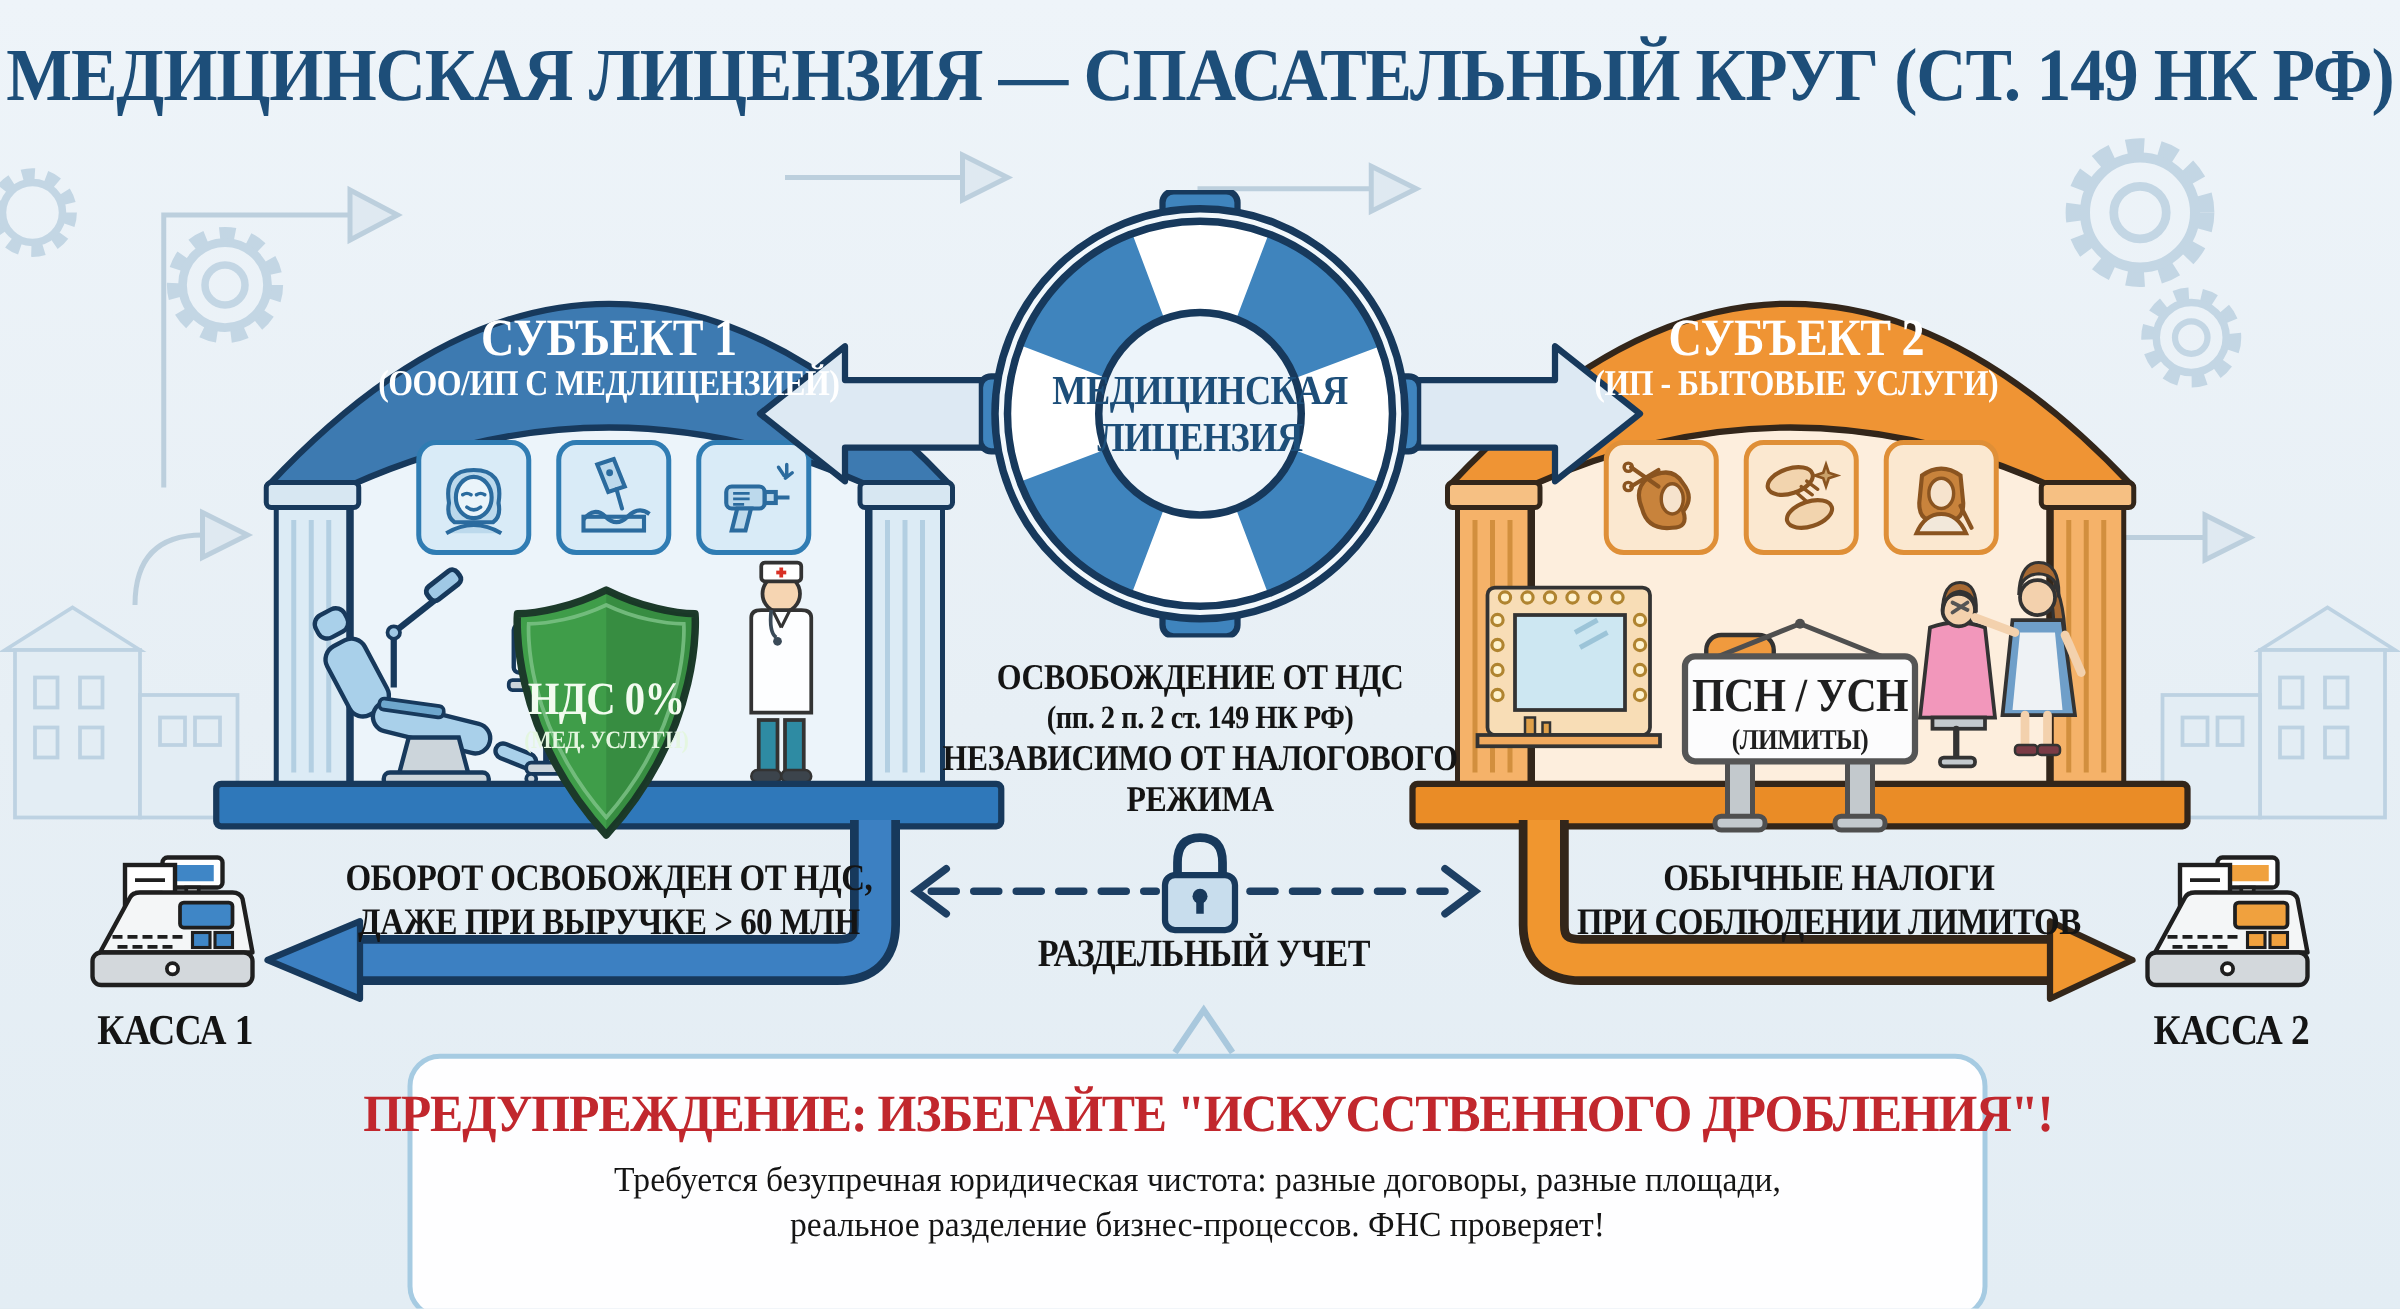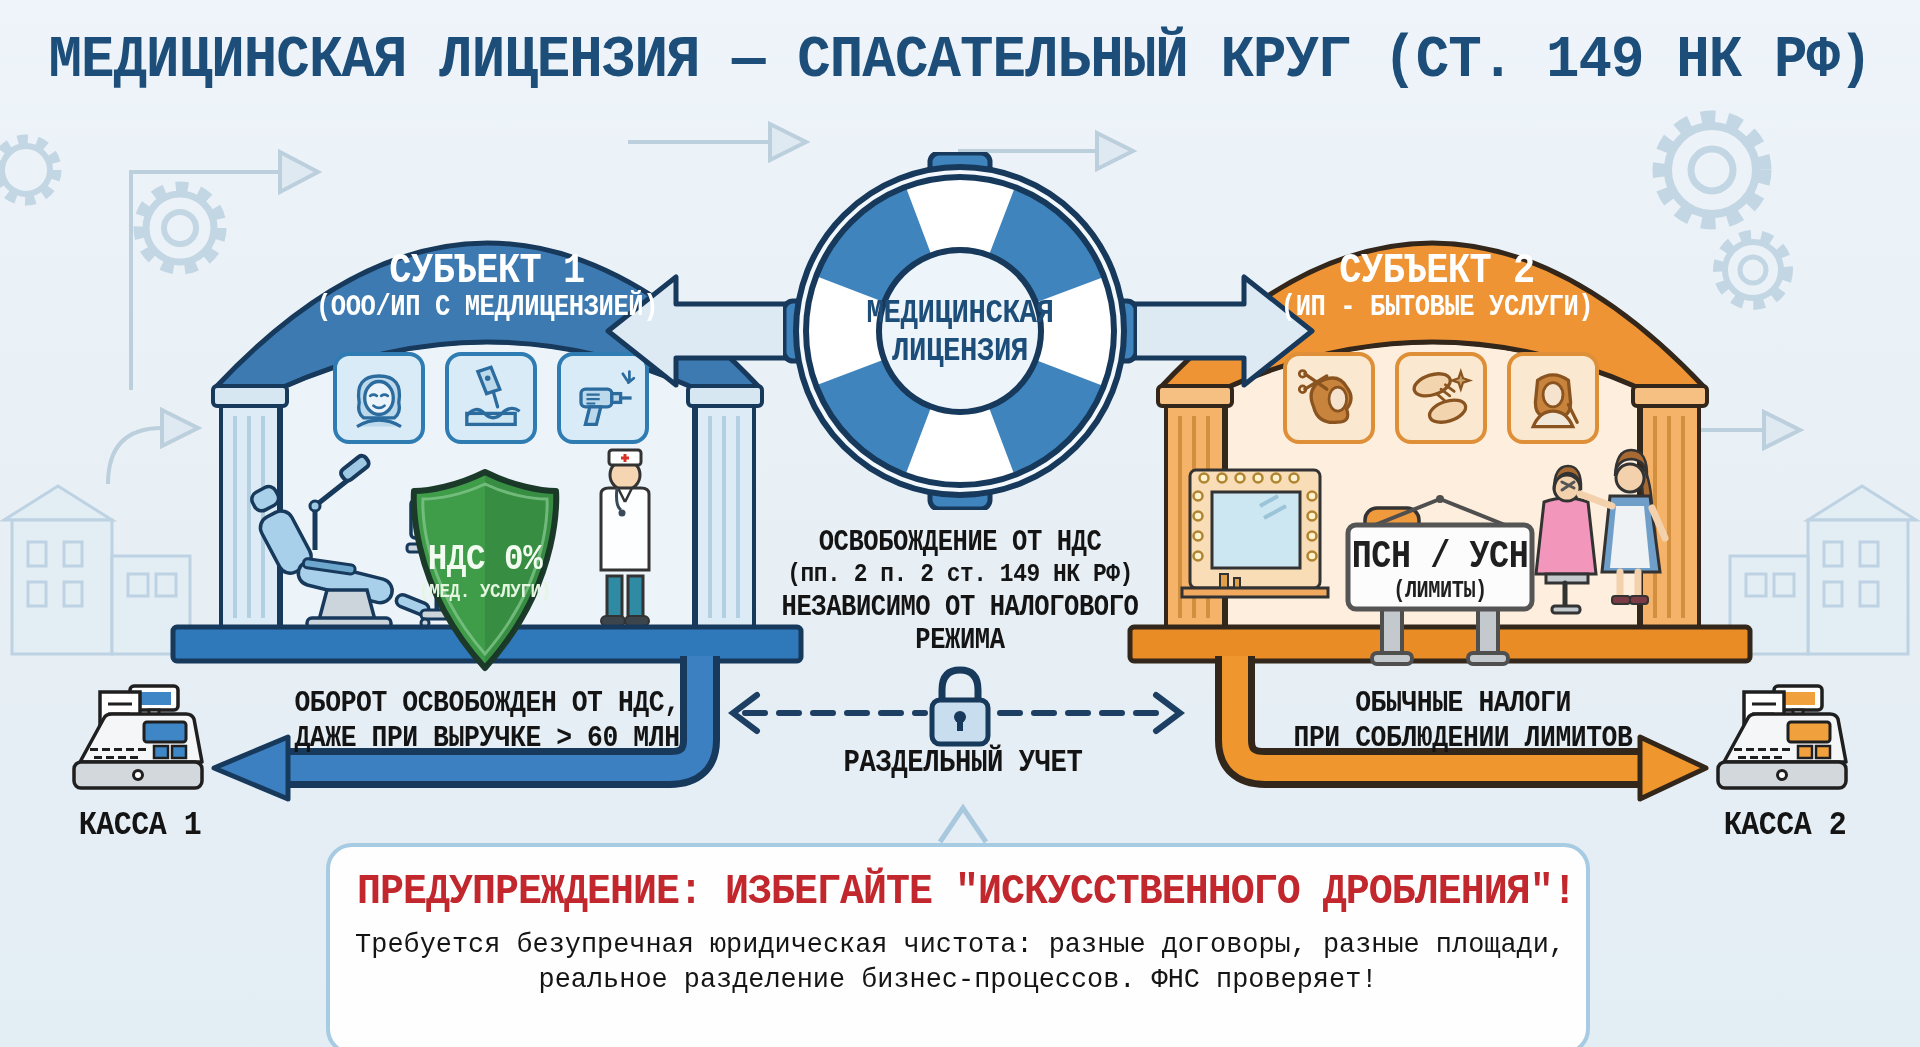--- a/index.html
+++ b/index.html
@@ -1,18 +1,18 @@
 <!DOCTYPE html>
 <html><head>
 <meta charset="utf-8">
 <style>
   html,body{margin:0;padding:0;background:#dfe9f0;}
   #canvas{position:relative;width:1920px;height:1047px;overflow:hidden;
     background:linear-gradient(180deg,#eef4f9 0%,#e7eff5 55%,#e3edf4 100%);
-    font-family:Liberation Mono, monospace;}
+    font-family:Liberation Serif, serif;}
   svg{display:block}
   .abs{position:absolute;}
   .tx{position:absolute;white-space:nowrap;font-weight:800;color:#141414;
       transform:translateX(-50%) scaleX(.88);transform-origin:center;letter-spacing:-.5px;line-height:1;}
   .navy{color:#1d4e79}.white{color:#ffffff}
   .card{position:absolute;width:84px;height:84px;border-radius:16px;display:flex;align-items:center;justify-content:center;}
   .card.blue{background:#d9ebf7;border:4px solid #2f7cb3;}
   .card.orange{background:#fbe8d0;border:4px solid #df8f37;}
   #warnbox{position:absolute;left:326px;top:843px;width:1264px;height:212px;background:#fefeff;
       border:4px solid #a6cbe2;border-radius:26px;box-sizing:border-box;}

